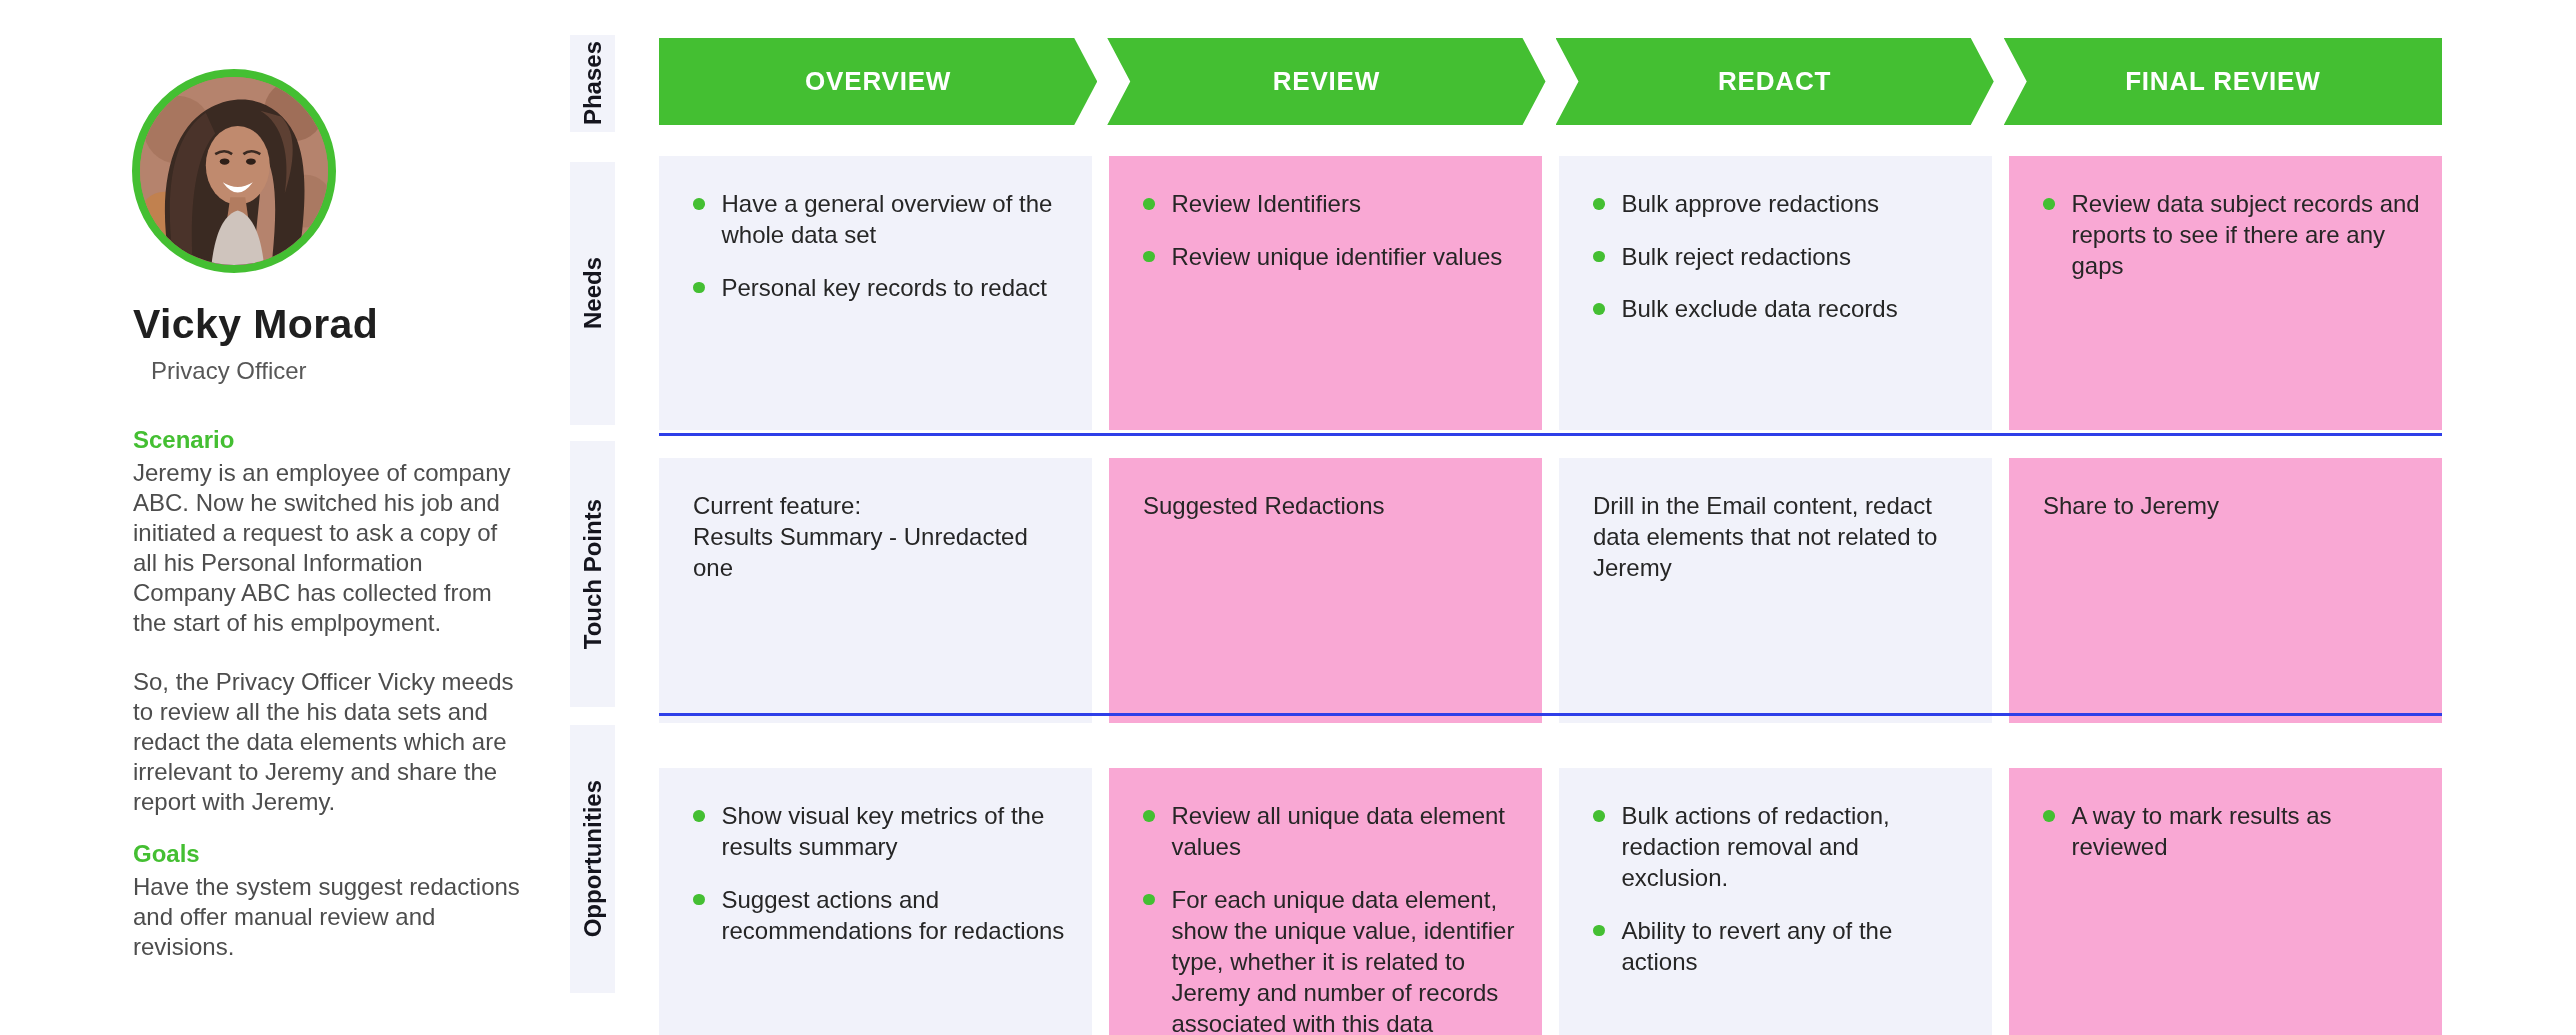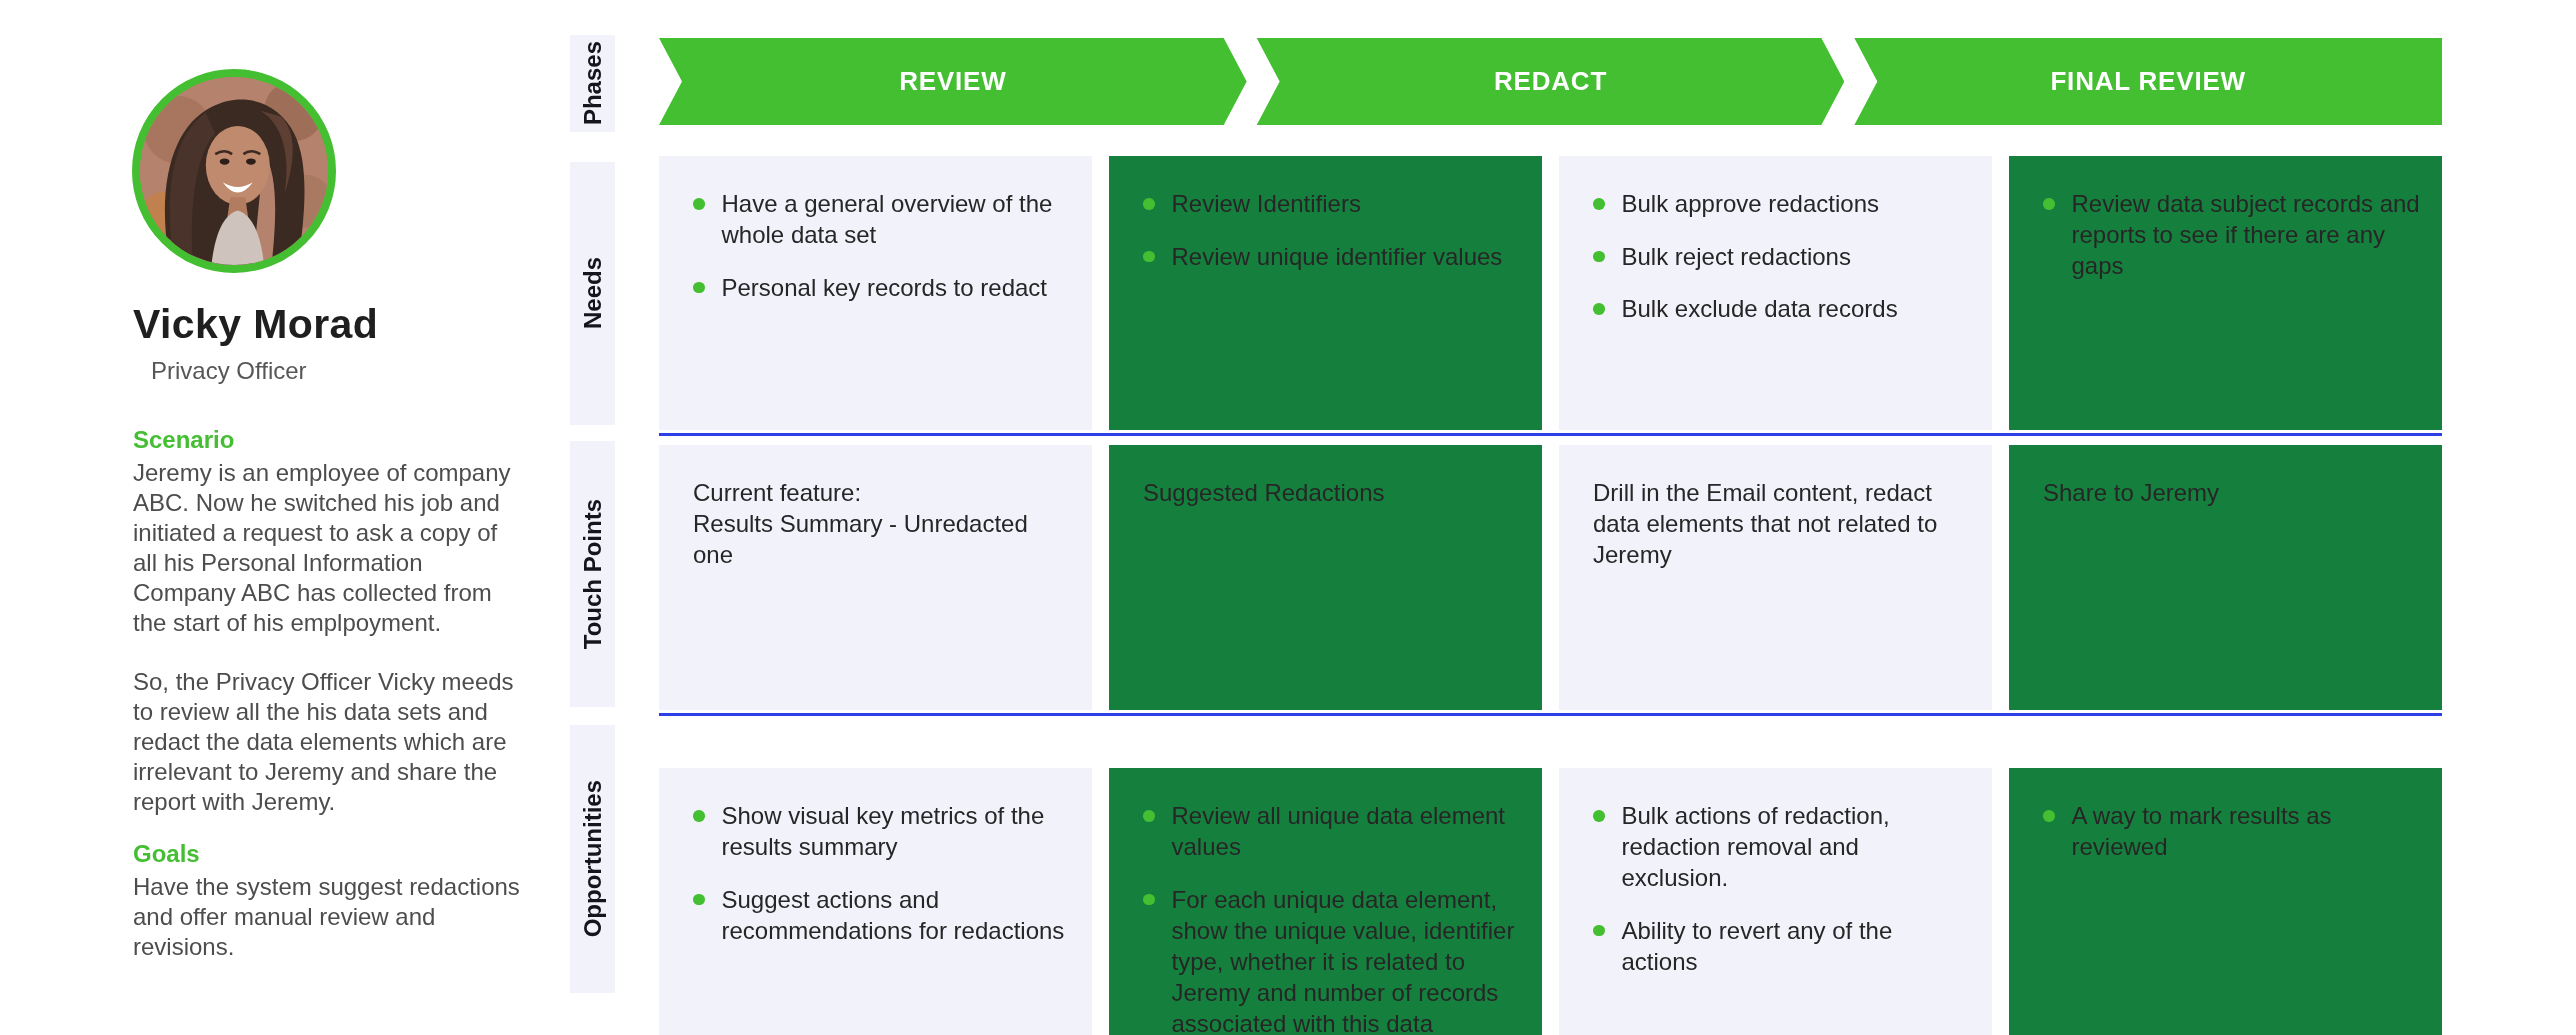--- a/index.html
+++ b/index.html
@@ -38,25 +38,25 @@
   .phase-row{position:absolute;left:659px;top:38px;width:1783px;height:87px;display:flex;gap:10px;}
   .phase-seg{flex:1;background:var(--green);color:#fff;display:flex;align-items:center;justify-content:center;
              font-size:26px;font-weight:bold;letter-spacing:0.8px;}
   .seg-first{clip-path:polygon(0 0, calc(100% - 23px) 0, 100% 50%, calc(100% - 23px) 100%, 0 100%);}
   .seg-mid{clip-path:polygon(0 0, calc(100% - 23px) 0, 100% 50%, calc(100% - 23px) 100%, 0 100%, 23px 50%);}
   .seg-last{clip-path:polygon(0 0, 100% 0, 100% 100%, 0 100%, 23px 50%);}
 
   
   .body-row{position:absolute;left:659px;width:1783px;display:flex;gap:17px;}
   .row-needs{top:156px;height:274px;}
-  .row-touch{top:445px;height:265px;}
+  .row-touch{top:458px;height:265px;}
   .row-opps{top:768px;height:310px;}
   .cell{flex:1;padding:32px 21.5px 15.3px 34px;font-size:24px;line-height:31px;color:var(--text-dark);}
   .cell-lav{background:var(--cell-bg);}
-  .cell-white{background:#15803d;}
+  .cell-white{background:#f9a8d4;}
   .bullet-item{display:flex;margin-bottom:21.5px;}
   .dot{flex:0 0 11.5px;width:11.5px;height:11.5px;border-radius:50%;background:var(--green);margin:10px 17px 0 0;}
   .line{white-space:pre-wrap;}
 
   .row-divider{position:absolute;left:659px;width:1783px;height:3.1px;background:var(--divider);}
   .divider-1{top:433px;}
   .divider-2{top:713px;}
 </style>
 </head>
 <body>
@@ -105,20 +105,21 @@
     <span>Needs</span>
   </div>
   <div class="row-strip strip-touch">
     <span>Touch Points</span>
   </div>
   <div class="row-strip strip-opps">
     <span>Opportunities</span>
   </div>
 
   <div class="phase-row" id="phase-row">
+      <div class="phase-seg seg-first">OVERVIEW</div>
       <div class="phase-seg seg-mid">REVIEW</div>
       <div class="phase-seg seg-mid">REDACT</div>
       <div class="phase-seg seg-last">FINAL REVIEW</div>
     </div>
 
   <div class="body-row row-needs" id="row-needs">
       <div class="cell cell-lav">
         <div class="bullet-item">
           <span class="dot"></span>
           <span>Have a general overview of the whole data set</span>

